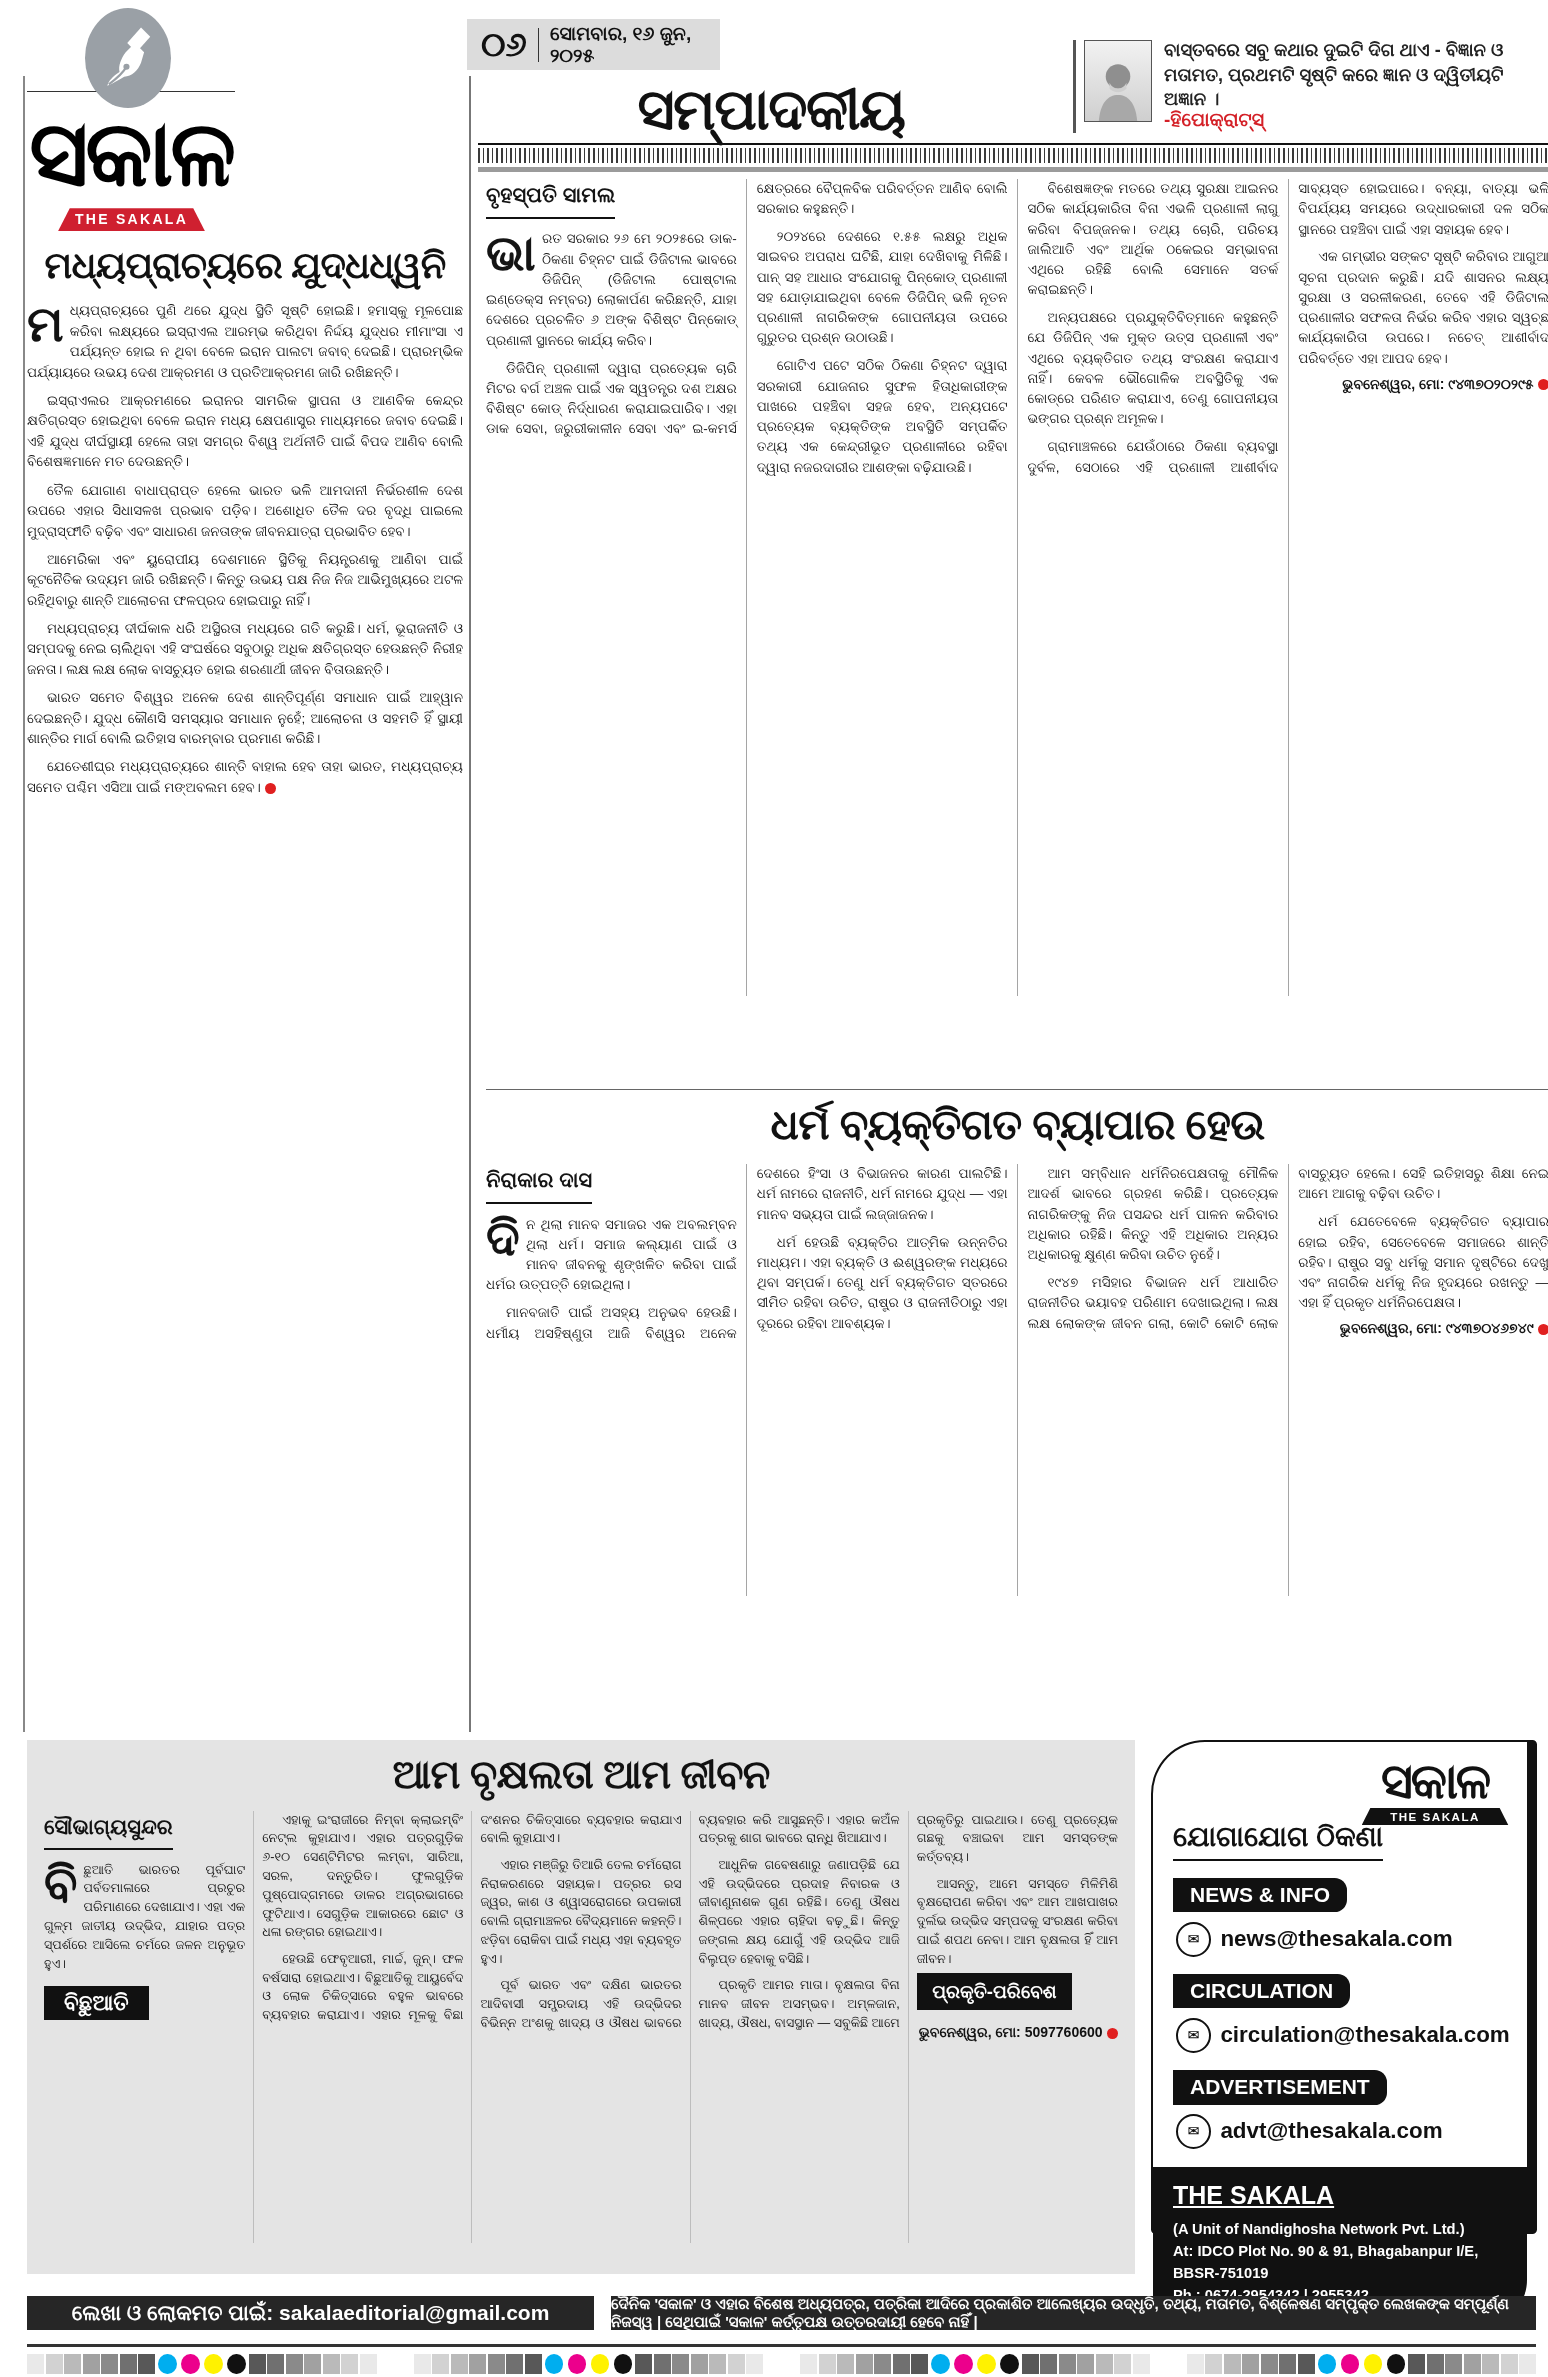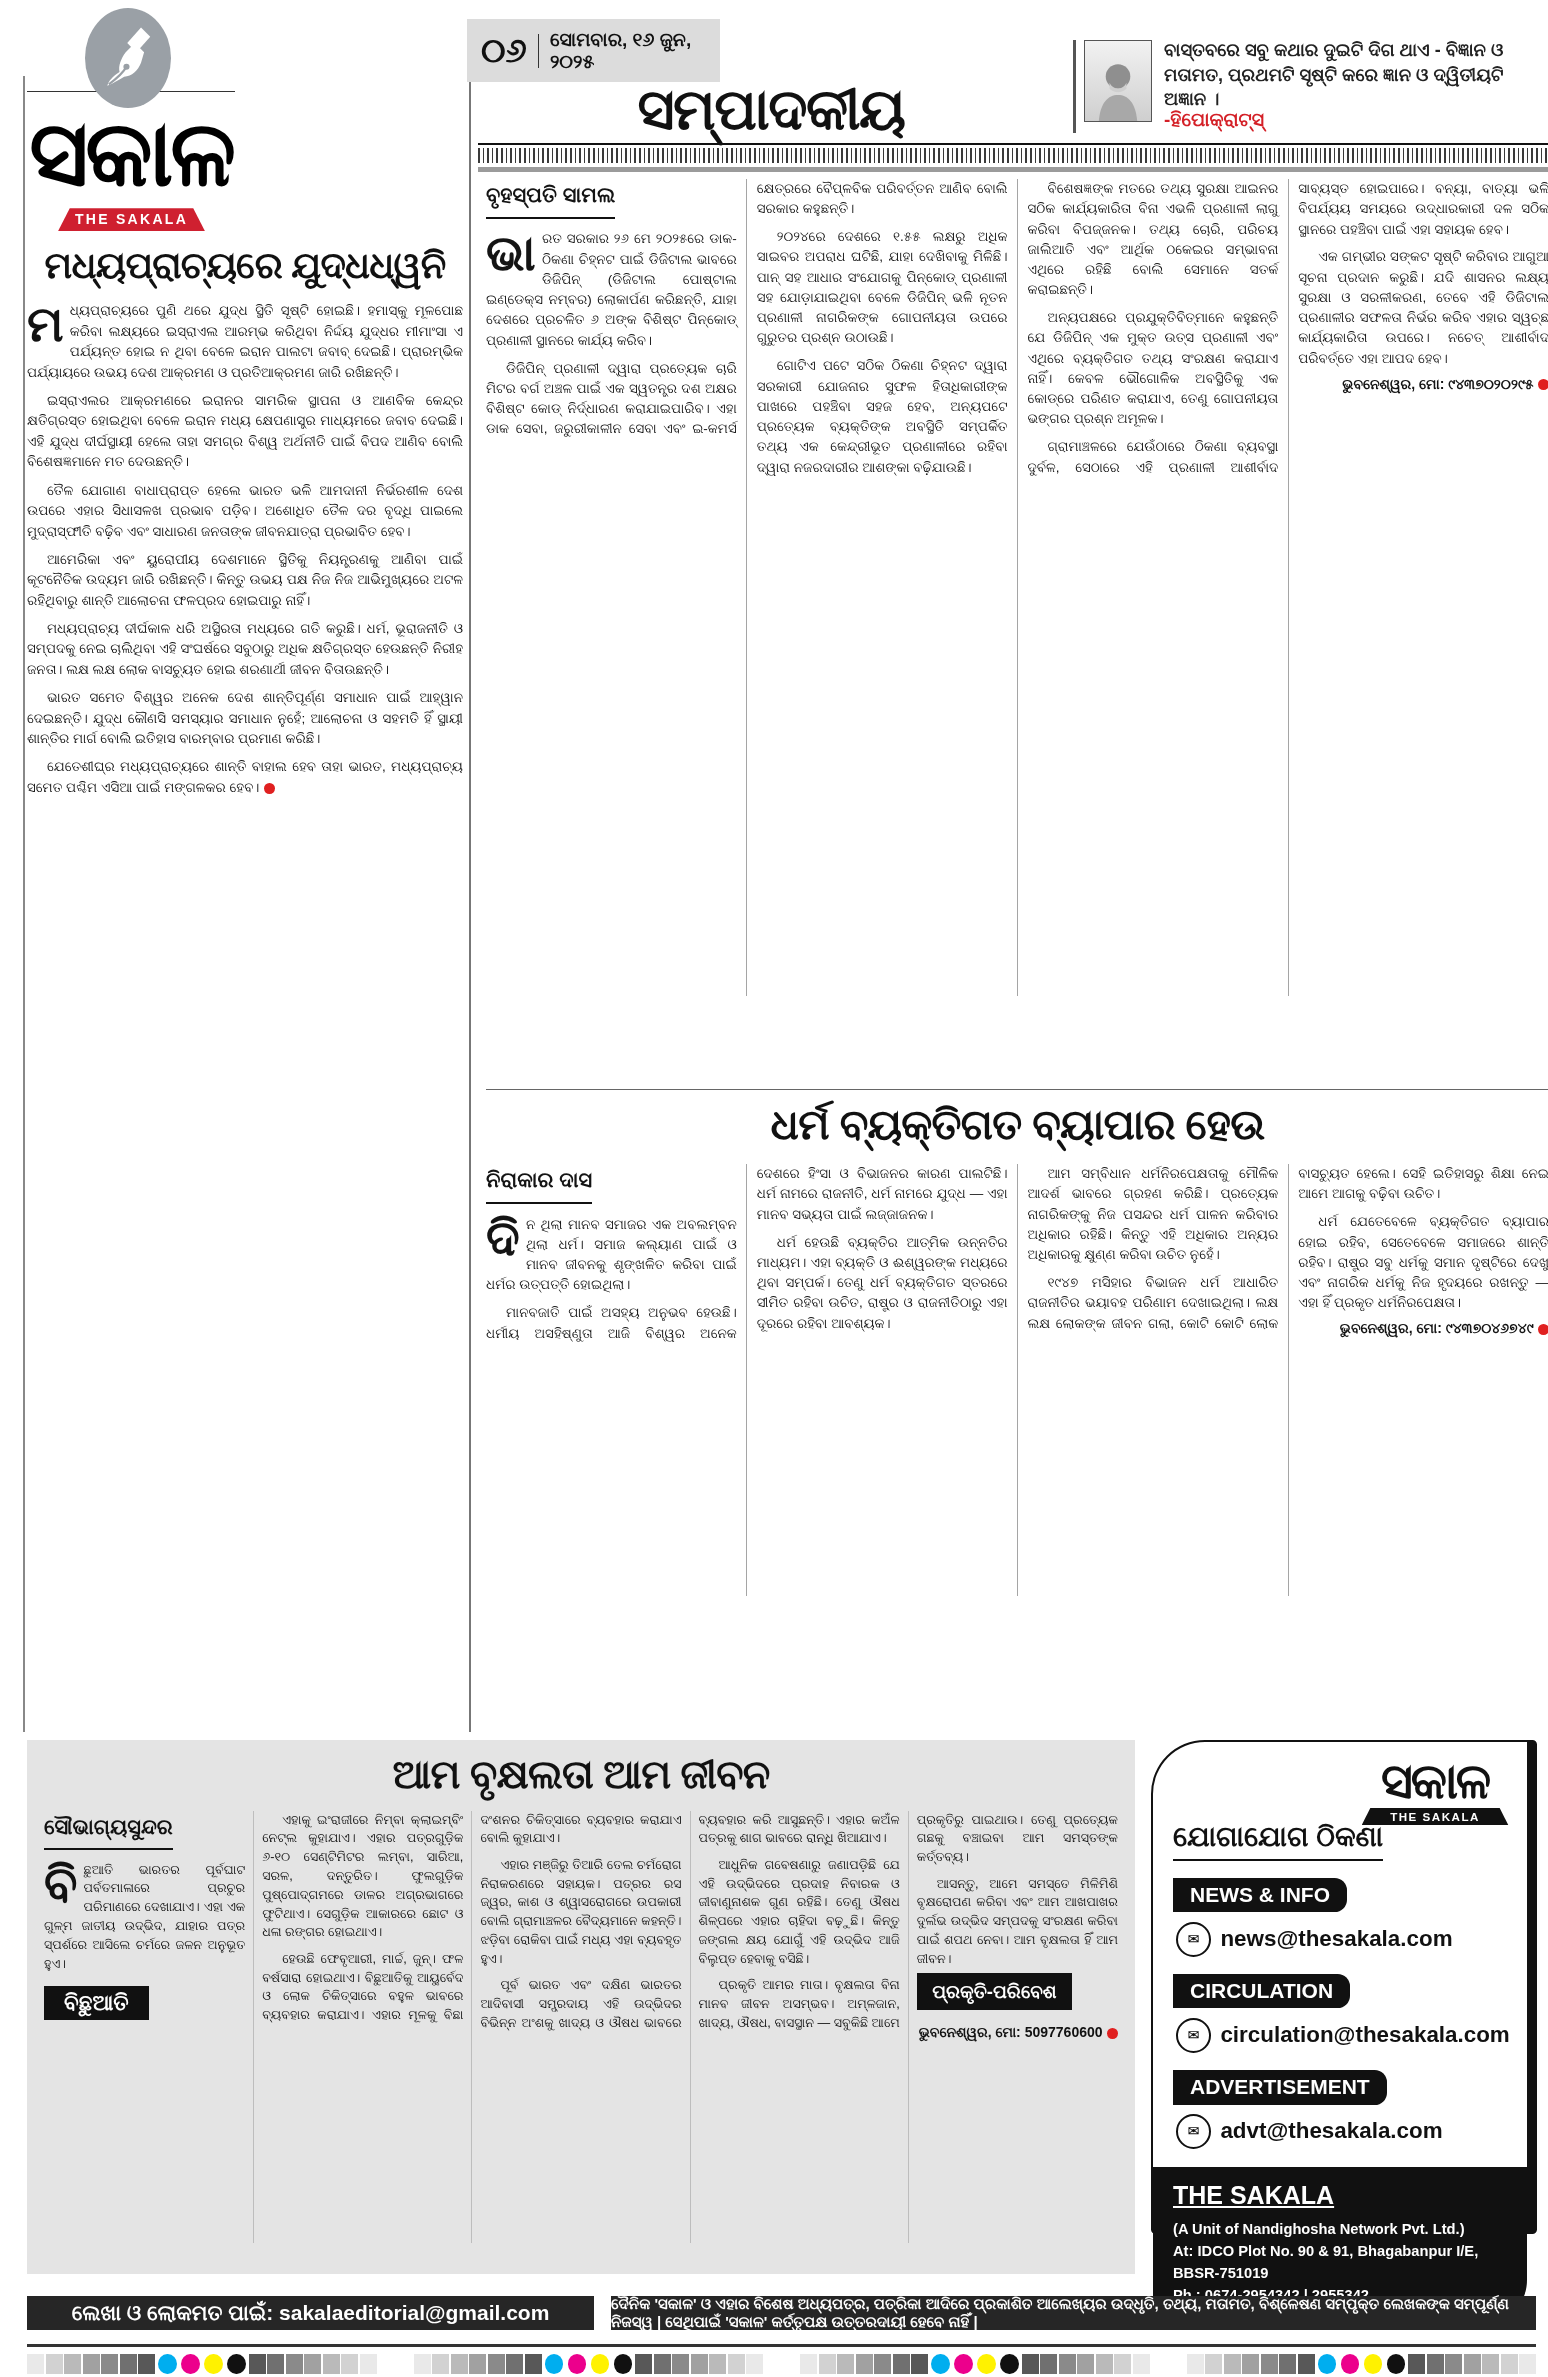--- a/index.html
+++ b/index.html
@@ -8,21 +8,21 @@
   
   .flag{position:absolute;left:27px;top:6.2px;width:208px;height:231px;text-align:center;}
   .flag-circle{position:absolute;left:58px;top:1.5px;width:86px;height:100px;border-radius:50%;
         background:#9aa0a6;display:flex;align-items:center;justify-content:center;}
   .flag-line{position:absolute;left:0;top:85px;width:208px;height:0;border-top:1.5px solid #333;}
   .flag-name{position:absolute;left:0;top:100px;width:208px;font-size:91px;font-weight:bold;
         letter-spacing:-3.1px;line-height:1.05;color:#000;}
   .flag-ribbon{position:absolute;left:31px;top:202px;width:147px;height:23px;background:#cf2030;
         color:#fff;font-weight:bold;font-size:14px;line-height:23px;letter-spacing:2.3px;
         clip-path:polygon(8% 0,92% 0,100% 100%,0 100%);}
-  .pageno-box{position:absolute;left:467px;top:19px;width:253px;height:63px;background:#dcdcdc;
+  .pageno-box{position:absolute;left:467px;top:19px;width:253px;height:51px;background:#dcdcdc;
         display:flex;align-items:center;gap:10.8px;padding-left:14px;box-sizing:border-box;}
   .pageno{font-size:34px;font-weight:bold;}
   .pageno-sep{width:1.5px;height:34px;background:#333;}
   .dateline{font-size:19px;font-weight:bold;}
   .masthead{position:absolute;left:478px;top:76px;width:586px;text-align:center;
         font-size:57px;font-weight:bold;letter-spacing:-1.5px;}
   .quotebox{position:absolute;left:1073px;top:23px;width:463px;height:116px;}
   .quote-edge{position:absolute;left:0;top:17px;width:3.1px;height:93px;background:#555;}
   .portrait{position:absolute;left:10.8px;top:17px;width:66px;height:80px;border:1.5px solid #555;
         background:linear-gradient(180deg,#f2f2f2,#cfcfcf);display:flex;align-items:flex-end;justify-content:center;}
@@ -150,21 +150,21 @@
       <div class="lead-wrap">
         <span class="dropcap">ମ</span><span>ଧ୍ୟପ୍ରାଚ୍ୟରେ ପୁଣି ଥରେ ଯୁଦ୍ଧ ସ୍ଥିତି ସୃଷ୍ଟି ହୋଇଛି। ହମାସ୍‌କୁ ମୂଳପୋଛ କରିବା ଲକ୍ଷ୍ୟରେ ଇସ୍ରାଏଲ ଆରମ୍ଭ କରିଥିବା ନିର୍ଦ୍ଦୟ ଯୁଦ୍ଧର ମୀମାଂସା ଏ ପର୍ଯ୍ୟନ୍ତ ହୋଇ ନ ଥିବା ବେଳେ ଇରାନ ପାଲଟା ଜବାବ୍ ଦେଇଛି। ପ୍ରାରମ୍ଭିକ ପର୍ଯ୍ୟାୟରେ ଉଭୟ ଦେଶ ଆକ୍ରମଣ ଓ ପ୍ରତିଆକ୍ରମଣ ଜାରି ରଖିଛନ୍ତି।</span>
       </div>
       <div>
           <p class="para">ଇସ୍ରାଏଲର ଆକ୍ରମଣରେ ଇରାନର ସାମରିକ ସ୍ଥାପନା ଓ ଆଣବିକ କେନ୍ଦ୍ର କ୍ଷତିଗ୍ରସ୍ତ ହୋଇଥିବା ବେଳେ ଇରାନ ମଧ୍ୟ କ୍ଷେପଣାସ୍ତ୍ର ମାଧ୍ୟମରେ ଜବାବ ଦେଇଛି। ଏହି ଯୁଦ୍ଧ ଦୀର୍ଘସ୍ଥାୟୀ ହେଲେ ତାହା ସମଗ୍ର ବିଶ୍ୱ ଅର୍ଥନୀତି ପାଇଁ ବିପଦ ଆଣିବ ବୋଲି ବିଶେଷଜ୍ଞମାନେ ମତ ଦେଉଛନ୍ତି।</p>
           <p class="para">ତୈଳ ଯୋଗାଣ ବାଧାପ୍ରାପ୍ତ ହେଲେ ଭାରତ ଭଳି ଆମଦାନୀ ନିର୍ଭରଶୀଳ ଦେଶ ଉପରେ ଏହାର ସିଧାସଳଖ ପ୍ରଭାବ ପଡ଼ିବ। ଅଶୋଧିତ ତୈଳ ଦର ବୃଦ୍ଧି ପାଇଲେ ମୁଦ୍ରାସ୍ଫୀତି ବଢ଼ିବ ଏବଂ ସାଧାରଣ ଜନତାଙ୍କ ଜୀବନଯାତ୍ରା ପ୍ରଭାବିତ ହେବ।</p>
           <p class="para">ଆମେରିକା ଏବଂ ୟୁରୋପୀୟ ଦେଶମାନେ ସ୍ଥିତିକୁ ନିୟନ୍ତ୍ରଣକୁ ଆଣିବା ପାଇଁ କୂଟନୈତିକ ଉଦ୍ୟମ ଜାରି ରଖିଛନ୍ତି। କିନ୍ତୁ ଉଭୟ ପକ୍ଷ ନିଜ ନିଜ ଆଭିମୁଖ୍ୟରେ ଅଟଳ ରହିଥିବାରୁ ଶାନ୍ତି ଆଲୋଚନା ଫଳପ୍ରଦ ହୋଇପାରୁ ନାହିଁ।</p>
           <p class="para">ମଧ୍ୟପ୍ରାଚ୍ୟ ଦୀର୍ଘକାଳ ଧରି ଅସ୍ଥିରତା ମଧ୍ୟରେ ଗତି କରୁଛି। ଧର୍ମ, ଭୂରାଜନୀତି ଓ ସମ୍ପଦକୁ ନେଇ ଚାଲିଥିବା ଏହି ସଂଘର୍ଷରେ ସବୁଠାରୁ ଅଧିକ କ୍ଷତିଗ୍ରସ୍ତ ହେଉଛନ୍ତି ନିରୀହ ଜନତା। ଲକ୍ଷ ଲକ୍ଷ ଲୋକ ବାସଚ୍ୟୁତ ହୋଇ ଶରଣାର୍ଥୀ ଜୀବନ ବିତାଉଛନ୍ତି।</p>
           <p class="para">ଭାରତ ସମେତ ବିଶ୍ୱର ଅନେକ ଦେଶ ଶାନ୍ତିପୂର୍ଣ୍ଣ ସମାଧାନ ପାଇଁ ଆହ୍ୱାନ ଦେଇଛନ୍ତି। ଯୁଦ୍ଧ କୌଣସି ସମସ୍ୟାର ସମାଧାନ ନୁହେଁ; ଆଲୋଚନା ଓ ସହମତି ହିଁ ସ୍ଥାୟୀ ଶାନ୍ତିର ମାର୍ଗ ବୋଲି ଇତିହାସ ବାରମ୍ବାର ପ୍ରମାଣ କରିଛି।</p>
         </div>
-      <p class="para"><span>ଯେତେଶୀଘ୍ର ମଧ୍ୟପ୍ରାଚ୍ୟରେ ଶାନ୍ତି ବାହାଲ ହେବ ତାହା ଭାରତ, ମଧ୍ୟପ୍ରାଚ୍ୟ ସମେତ ପଶ୍ଚିମ ଏସିଆ ପାଇଁ ମଙ୍ଗଳକର ହେବ।</span><span class="end-dot"></span></p>
+      <p class="para"><span>ଯେତେଶୀଘ୍ର ମଧ୍ୟପ୍ରାଚ୍ୟରେ ଶାନ୍ତି ବାହାଲ ହେବ ତାହା ଭାରତ, ମଧ୍ୟପ୍ରାଚ୍ୟ ସମେତ ପଶ୍ଚିମ ଏସିଆ ପାଇଁ ମଙ୍ଅବଲମ ହେବ।</span><span class="end-dot"></span></p>
     </div>
   </div>
 
   <div class="main-art">
     <div class="body-cols main-body">
       <span class="byline">ବୃହସ୍ପତି ସାମଲ</span>
       <div class="lead-wrap">
         <span class="dropcap">ଭା</span><span>ରତ ସରକାର ୨୬ ମେ ୨୦୨୫ରେ ଡାକ-ଠିକଣା ଚିହ୍ନଟ ପାଇଁ ଡିଜିଟାଲ ଭାବରେ ଡିଜିପିନ୍ (ଡିଜିଟାଲ ପୋଷ୍ଟାଲ ଇଣ୍ଡେକ୍ସ ନମ୍ବର) ଲୋକାର୍ପଣ କରିଛନ୍ତି, ଯାହା ଦେଶରେ ପ୍ରଚଳିତ ୬ ଅଙ୍କ ବିଶିଷ୍ଟ ପିନ୍‌କୋଡ୍ ପ୍ରଣାଳୀ ସ୍ଥାନରେ କାର୍ଯ୍ୟ କରିବ।</span>
       </div>
       <div>

